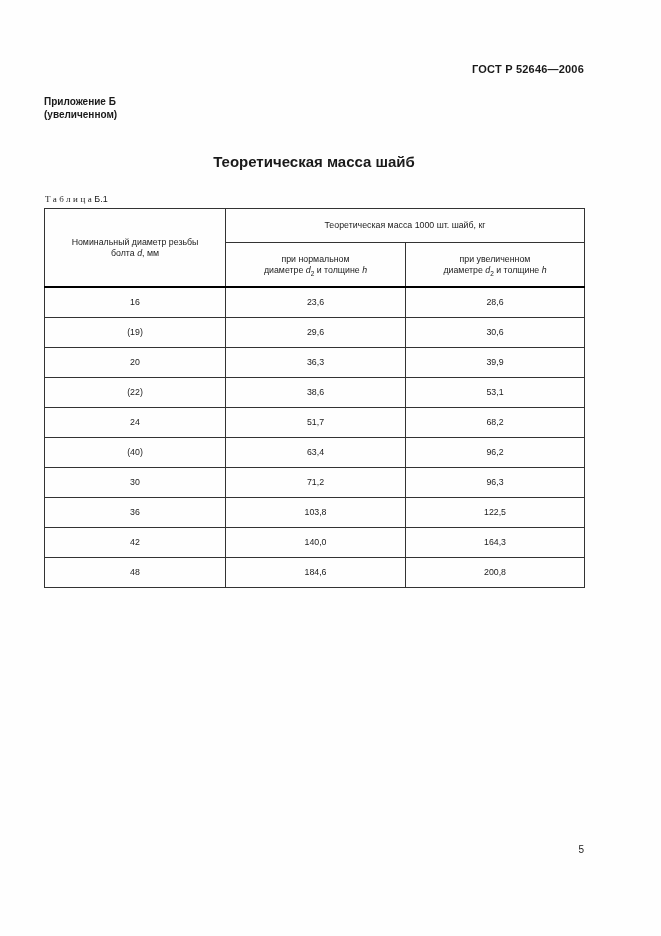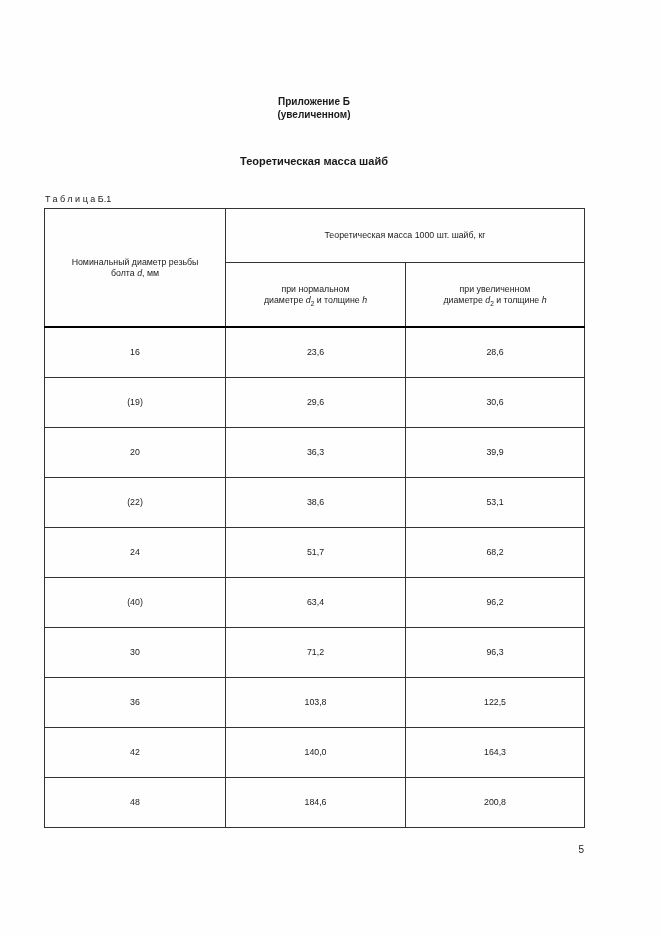--- a/index.html
+++ b/index.html
@@ -20,59 +20,59 @@
     text-align: right;
     font-size: 11px;
     font-weight: bold;
     letter-spacing: 0.2px;
   }
   .appendix {
     position: absolute;
     top: 95px;
     left: 44px;
     width: 540px;
-    text-align: center;
+    text-align: left;
     font-size: 10px;
     font-weight: bold;
     line-height: 13px;
   }
   .doc-title {
     position: absolute;
     top: 155px;
     left: 44px;
     width: 540px;
     text-align: center;
-    font-size: 11px;
+    font-size: 15px;
     font-weight: bold;
     line-height: 13.5px;
   }
   .table-caption {
     position: absolute;
     top: 194px;
     left: 45px;
     font-size: 9px;
   }
-  .table-caption .spaced { letter-spacing: 2.5px; }
+  .table-caption .spaced { letter-spacing: 2.5px; font-family: Liberation Serif, serif; }
   .table-caption .num { }
   table.gost {
     position: absolute;
     top: 208px;
     left: 44px;
     width: 540px;
     border-collapse: collapse;
     table-layout: fixed;
   }
   table.gost th, table.gost td {
     border: 1px solid #333;
     font-size: 8.8px;
     font-weight: normal;
     line-height: 11px;
     text-align: center;
     vertical-align: middle;
-    padding: 16px 4px;
+    padding: 6px 4px;
     color: #1a1a1a;
   }
   table.gost .span-head { height: 21px; }
   table.gost .sub-head { height: 31px; }
   table.gost tbody td { height: 17px; }
   table.gost tbody tr:first-child td { border-top: 2.5px solid #000; }
   table.gost i { font-style: italic; }
   table.gost sub { font-size: 6.5px; line-height: 0; }
   .page-number {
     position: absolute;
@@ -81,20 +81,21 @@
     width: 540px;
     text-align: right;
     font-size: 10px;
   }
 </style>
 </head>
 <body>
 
 <div class="page">
 
+  <div class="doc-code">ГОСТ Р 52646—2006</div>
 
   <div class="appendix">
     <div>Приложение Б</div>
     <div>(увеличенном)</div>
   </div>
 
   <div class="doc-title">
     <div>Теоретическая масса шайб</div>
   </div>
 

